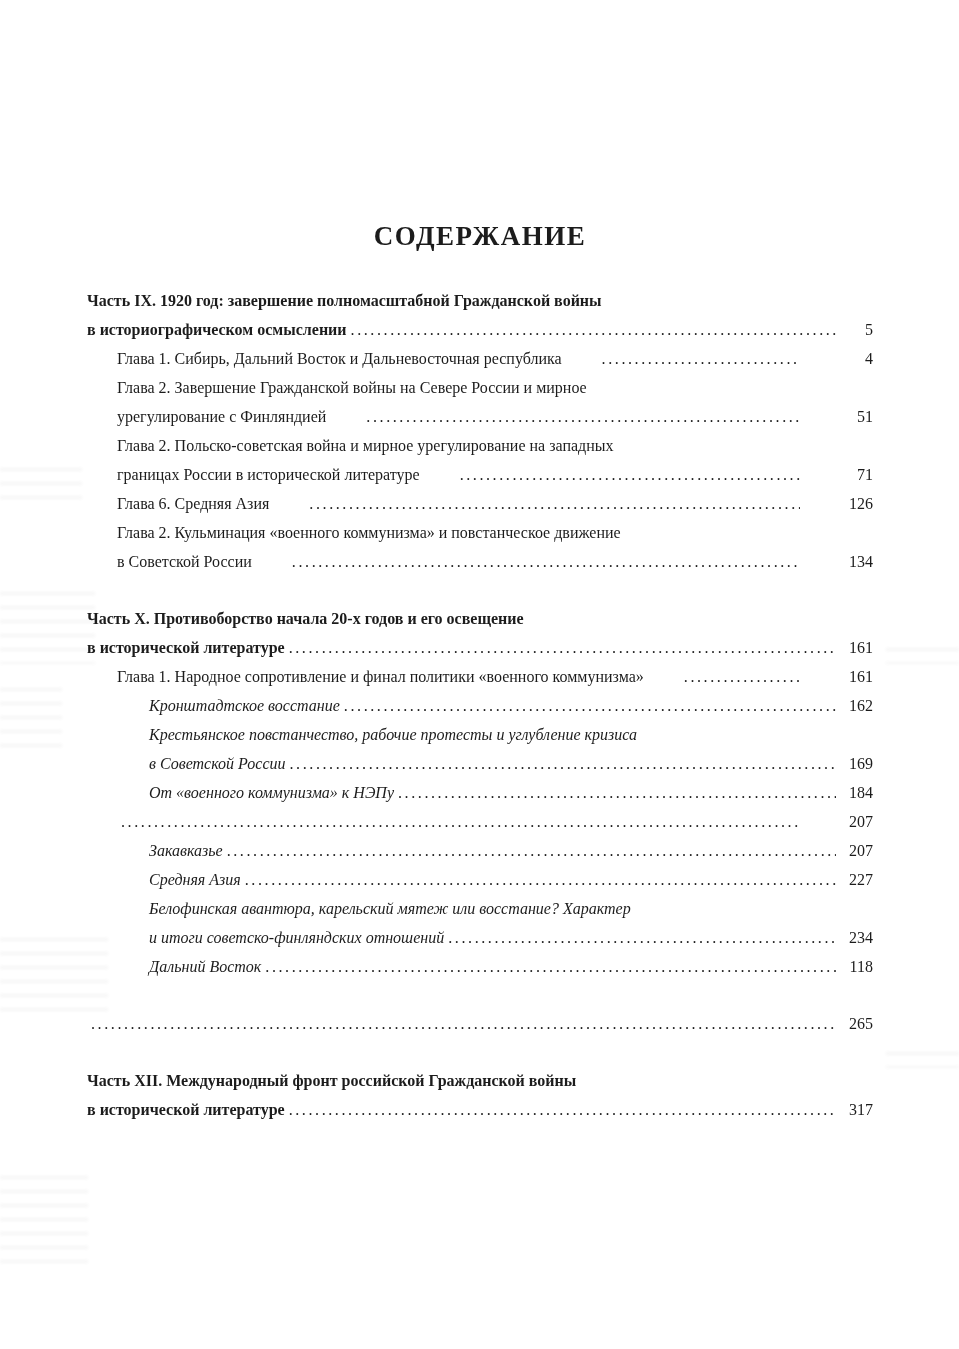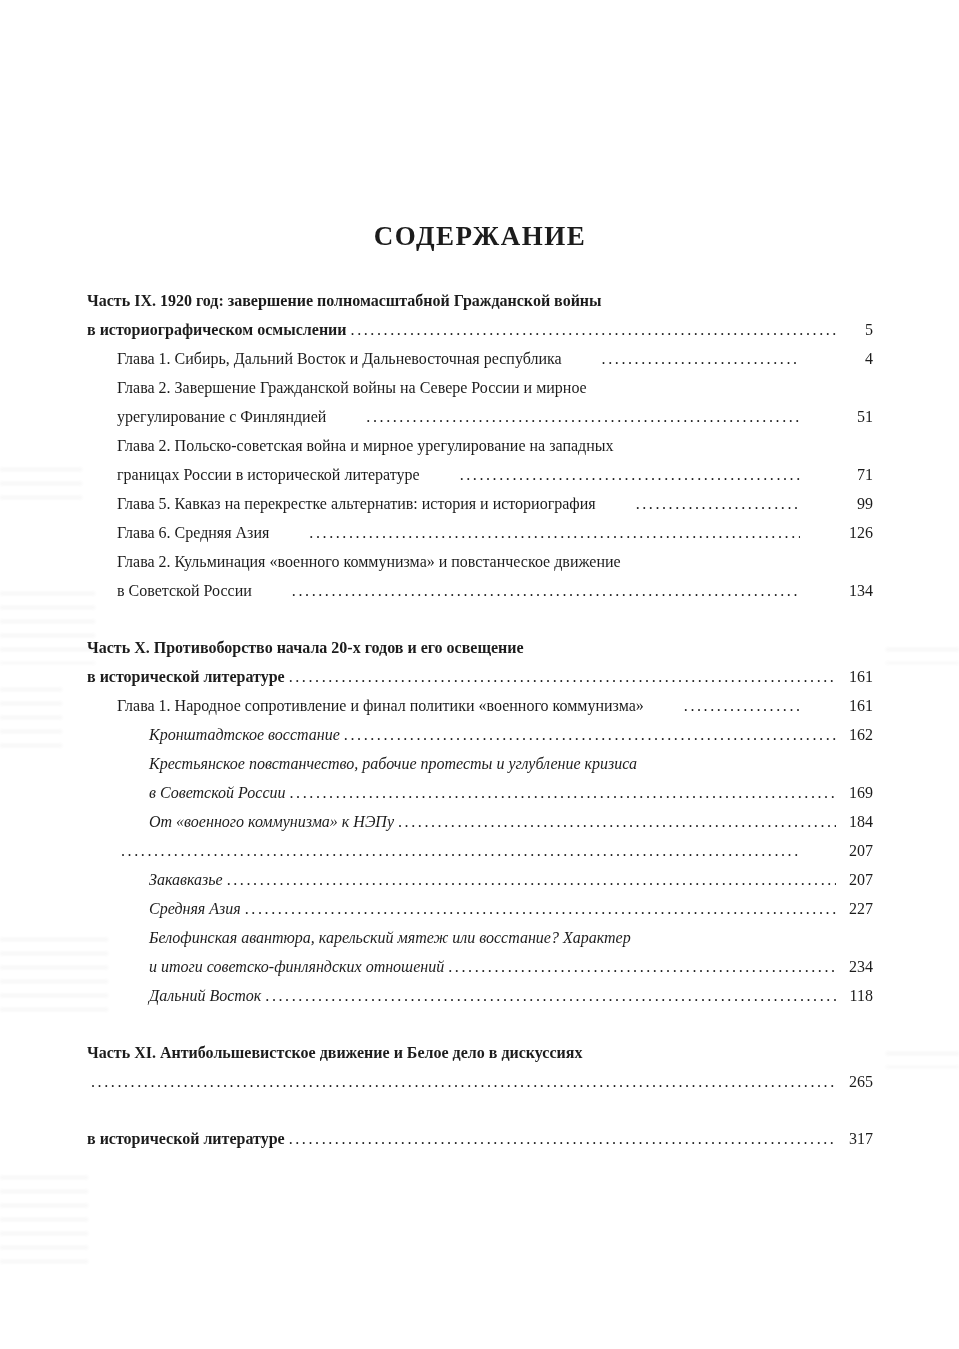--- a/index.html
+++ b/index.html
@@ -122,25 +122,20 @@
         </div>
         <div class="toc-line chapter no-page">
           <span class="toc-text">Глава 2. Польско-советская война и мирное урегулирование на западных</span>
         </div>
         <div class="toc-line chapter">
           <span class="toc-text">границах России в исторической литературе</span>
           <span class="leader"></span>
           <span class="toc-page">71</span>
         </div>
         <div class="toc-line chapter">
-          <span class="toc-text">Глава 5. Кавказ на перекрестке альтернатив: история и историография</span>
-          <span class="leader"></span>
-          <span class="toc-page">99</span>
-        </div>
-        <div class="toc-line chapter">
           <span class="toc-text">Глава 6. Средняя Азия</span>
           <span class="leader"></span>
           <span class="toc-page">126</span>
         </div>
         <div class="toc-line chapter no-page">
           <span class="toc-text">Глава 2. Кульминация «военного коммунизма» и повстанческое движение</span>
         </div>
         <div class="toc-line chapter">
           <span class="toc-text">в Советской России</span>
           <span class="leader"></span>
@@ -201,29 +196,29 @@
           <span class="leader"></span>
           <span class="toc-page">234</span>
         </div>
         <div class="toc-line sub">
           <span class="toc-text">Дальний Восток</span>
           <span class="leader"></span>
           <span class="toc-page">118</span>
         </div>
       </div>
       <div class="toc-section">
+        <div class="toc-line part">
+          <span class="leader"></span>
+          <span class="toc-page">265</span>
+        </div>
+      </div>
+      <div class="toc-section">
         <div class="toc-line part no-page">
-          <span class="toc-text">Часть XI. Антибольшевистское движение и Белое дело в дискуссиях</span>
-        </div>
-        <div class="toc-line part">
-          <span class="leader"></span>
-          <span class="toc-page">265</span>
-        </div>
-      </div>
-      <div class="toc-section">
+          <span class="toc-text">Часть XII. Международный фронт российской Гражданской войны</span>
+        </div>
         <div class="toc-line part">
           <span class="toc-text">в исторической литературе</span>
           <span class="leader"></span>
           <span class="toc-page">317</span>
         </div>
       </div>
     </div>
 </div>
 
 </body></html>

